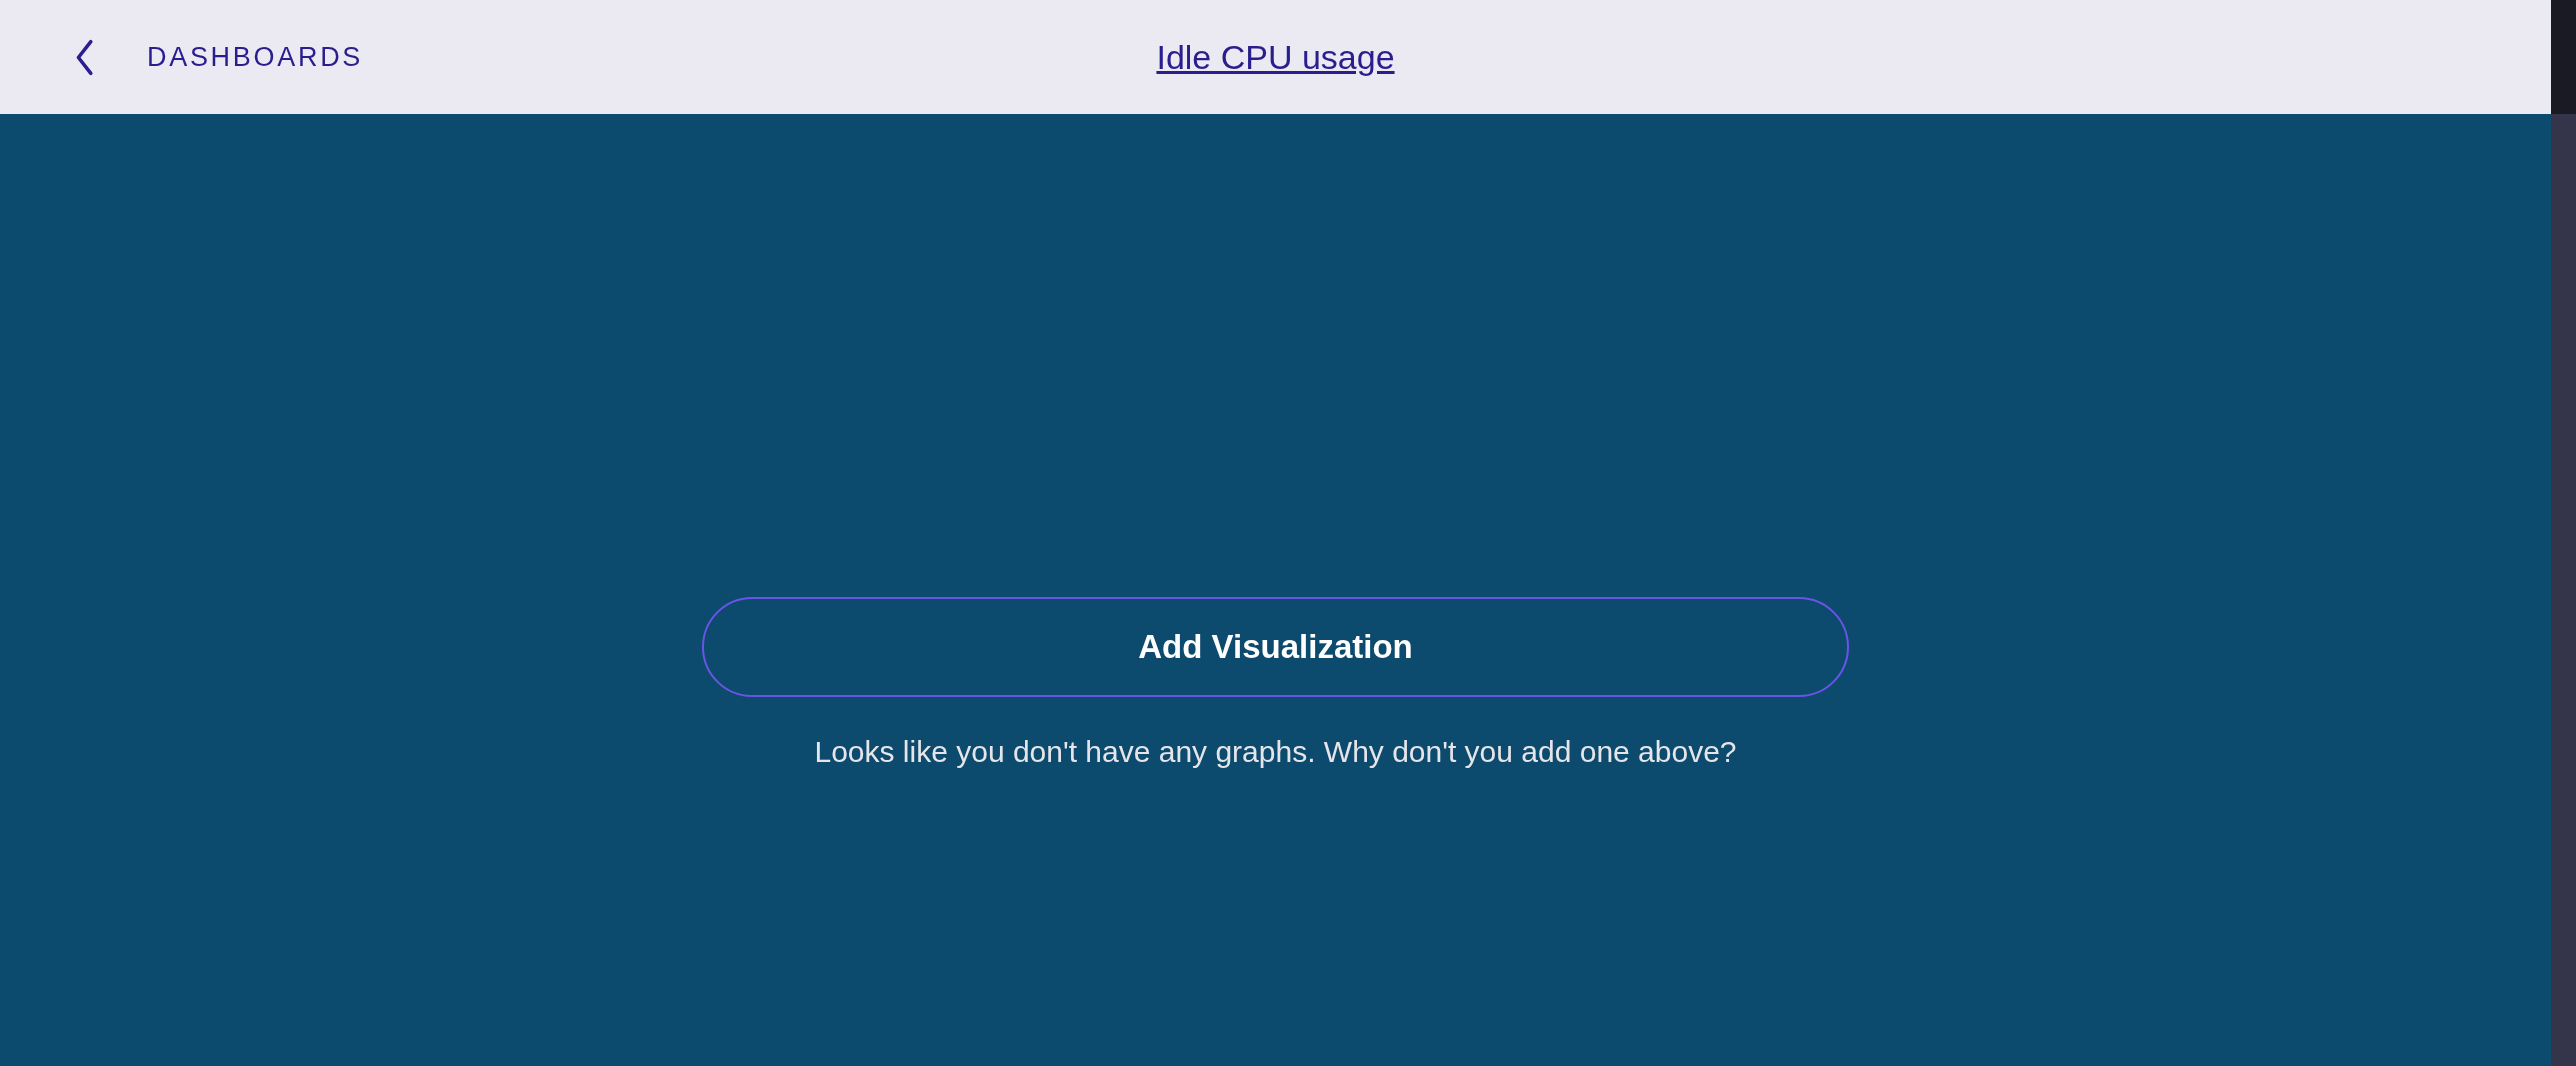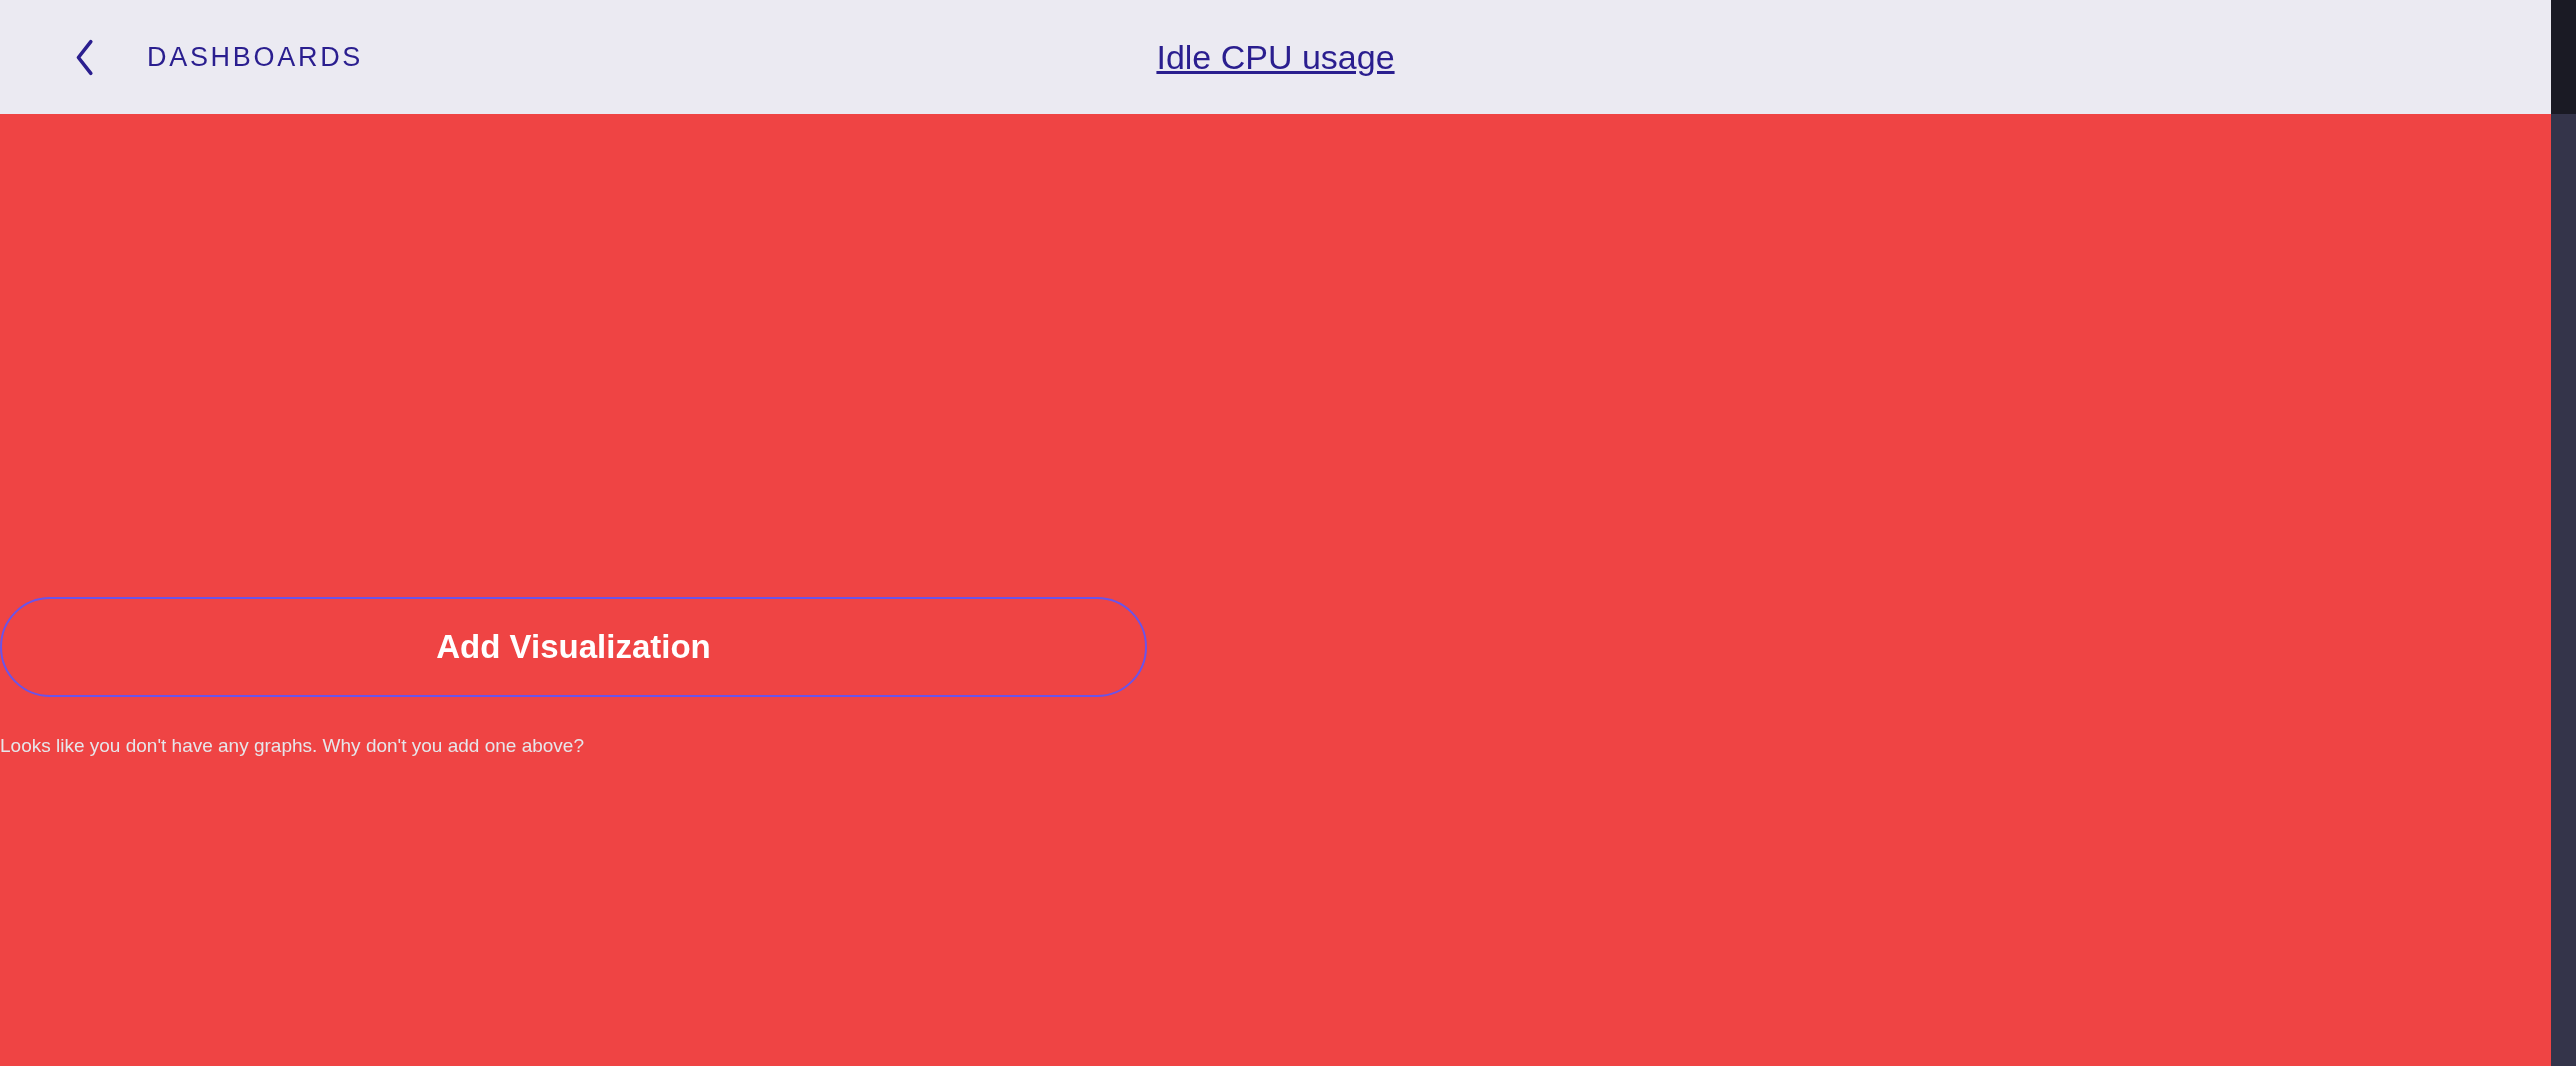--- a/index.html
+++ b/index.html
@@ -54,23 +54,24 @@
       transform: translateX(-50%);
       font-size: 34px;
       font-weight: 400;
       color: #2a1e8f;
       text-decoration: underline;
     }
 
     .main {
       width: 100%;
       height: calc(100% - 114px);
-      background: #ef4444;
+      background: #0c4a6e;
       display: flex;
       flex-direction: column;
+      align-items: center;
       padding-top: 483px;
       border-right: 25px solid #34344a;
     }
 
     .add-viz-button {
       width: 1147px;
       height: 100px;
       background: transparent;
       border: 2.7px solid #6a54e8;
       border-radius: 50px;
@@ -80,21 +81,21 @@
       cursor: pointer;
       display: flex;
       align-items: center;
       justify-content: center;
       font-family: inherit;
     }
 
     .empty-hint {
       margin-top: 38px;
       color: #e6e6ea;
-      font-size: 19px;
+      font-size: 30px;
       font-weight: 400;
     }
   </style>
 </head>
 <body>
 
 <div class="header">
   <div class="back-area">
     <span class="back-icon">
       <svg viewBox="0 0 28 44" fill="none" stroke="#2a1e8f" stroke-width="4" stroke-linecap="round" stroke-linejoin="round">

